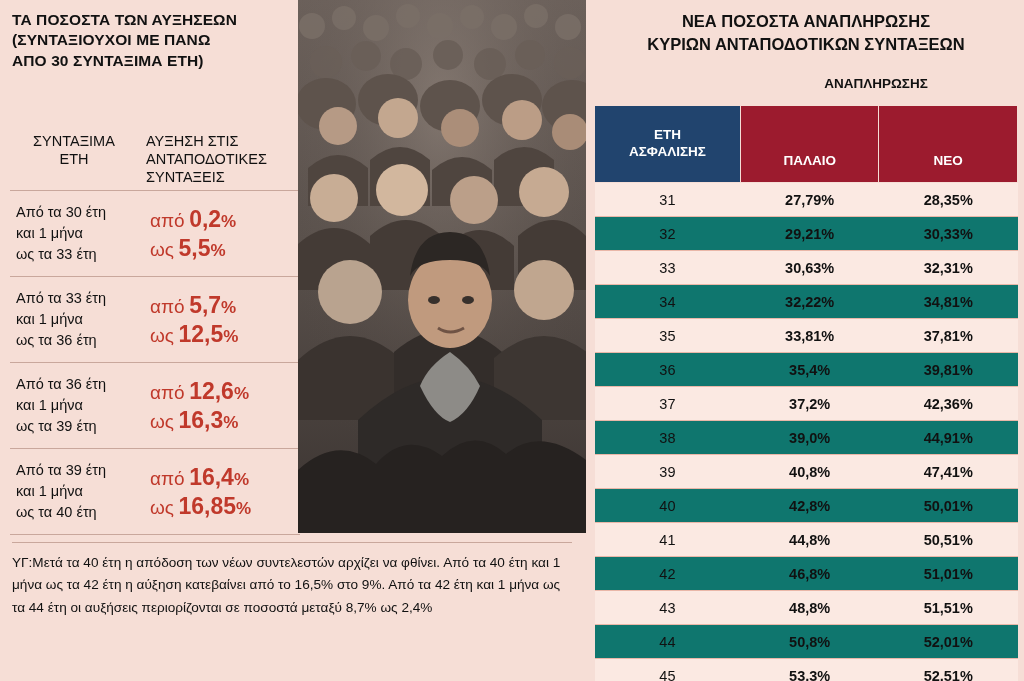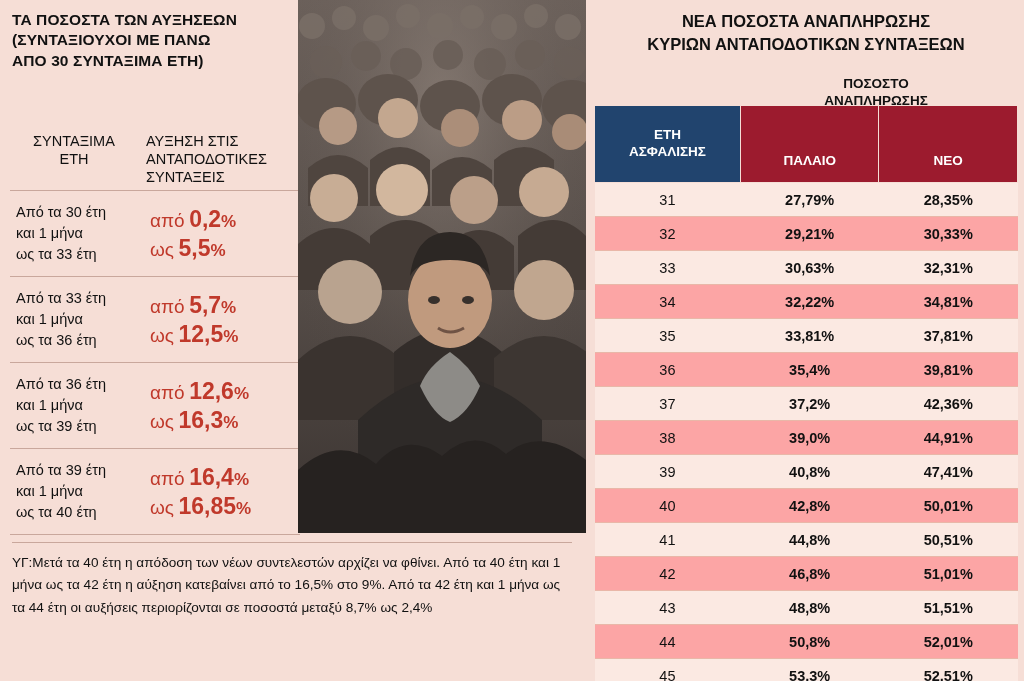--- a/index.html
+++ b/index.html
@@ -96,21 +96,21 @@
   }
   .rtable .hdr-old{width:139px;}
   .rtable .hdr-new{width:139px;}
   .rtable td{
     height:33px;text-align:center;font-size:14.5px;
     border-bottom:1px solid #e9b7a8;
   }
   .rtable td.yr{font-weight:normal;color:#111;}
   .rtable td.val{font-weight:bold;color:#111;}
   .rtable tr.odd td{background:#fbe9e2;}
-  .rtable tr.even td{background:#fca5a5;}
+  .rtable tr.even td{background:#0f766e;}
 </style>
 </head>
 <body>
 
 <div class="page">
 
   <div class="left">
 
     <div class="left-title">
       <div>ΤΑ ΠΟΣΟΣΤΑ ΤΩΝ ΑΥΞΗΣΕΩΝ</div>
@@ -307,21 +307,20 @@
       <span>ΥΓ:Μετά τα 40 έτη η απόδοση των νέων συντελεστών αρχίζει να φθίνει. Από τα 40 έτη και 1 μήνα ως τα 42 έτη η αύξηση κατεβαίνει από το 16,5% στο 9%. Από τα 42 έτη και 1 μήνα ως τα 44 έτη οι αυξήσεις περιορίζονται σε ποσοστά μεταξύ 8,7% ως 2,4%</span>
     </div>
   </div>
 
   <div class="right">
     <div class="r-title">
       <div>ΝΕΑ ΠΟΣΟΣΤΑ ΑΝΑΠΛΗΡΩΣΗΣ</div>
       <div>ΚΥΡΙΩΝ  ΑΝΤΑΠΟΔΟΤΙΚΩΝ ΣΥΝΤΑΞΕΩΝ</div>
     </div>
     <div class="r-sub">
-      <div>ΠΟΣΟΣΤΟ</div>
       <div>ΑΝΑΠΛΗΡΩΣΗΣ</div>
     </div>
 
     <table class="rtable">
       <thead>
         <tr>
           <th class="hdr-years">
             <div>ΕΤΗ</div>
             <div>ΑΣΦΑΛΙΣΗΣ</div>
           </th>

